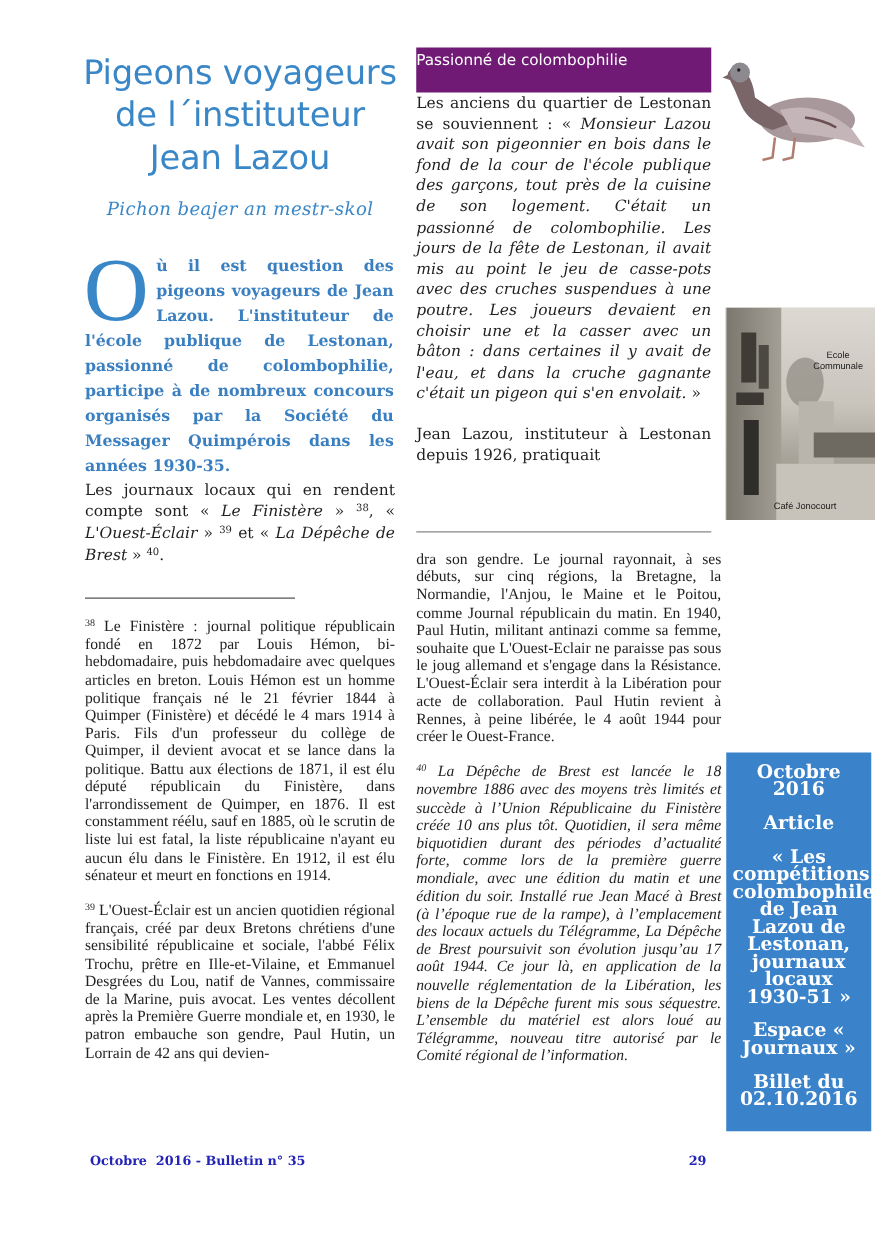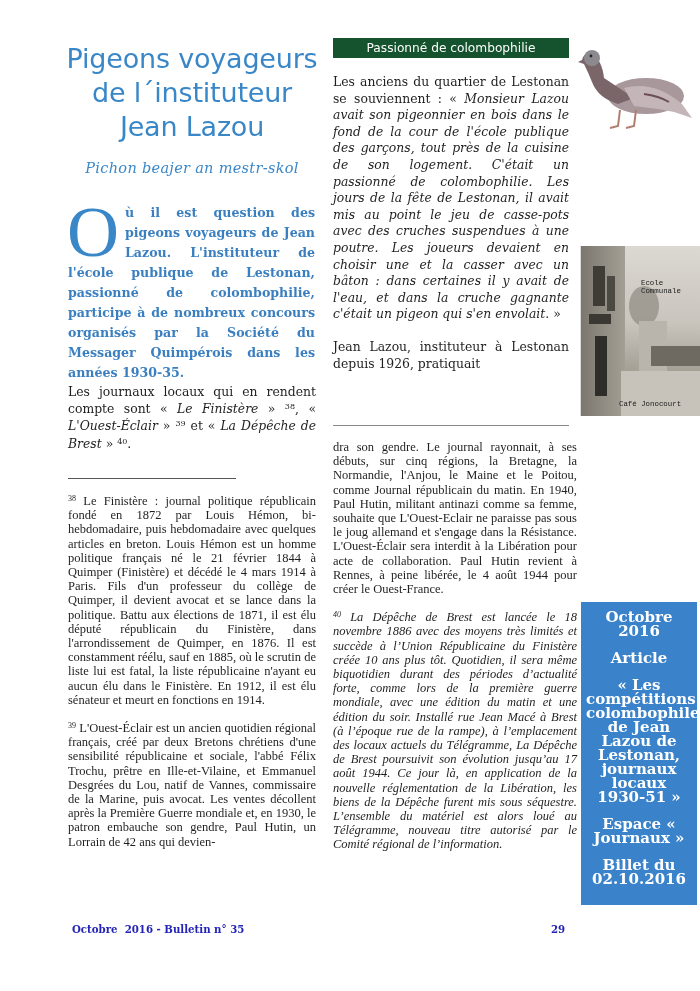--- a/index.html
+++ b/index.html
@@ -39,22 +39,22 @@
     .fn-rule { position: absolute; height: 1px; background: #555; }
 
     .fn-left {
       position: absolute; left: 68px; top: 494px; width: 248px;
       font-family: "Liberation Serif", serif; font-size: 12.5px; line-height: 14.2px;
       text-align: justify; color: #1f1f1f;
     }
     .fn-left p + p { margin-top: 14px; }
 
     .section-bar {
-      position: absolute; left: 333px; top: 38px; width: 236px; height: 20px;
-      background: #14532d; color: #ffffff; text-align: center;
+      position: absolute; left: 333px; top: 38px; width: 236px; height: 36px;
+      background: #701a75; color: #ffffff; 
       font-family: "DejaVu Sans", sans-serif; font-size: 12.2px; line-height: 20px;
     }
     .body-right {
       position: absolute; left: 333px; top: 74px; width: 236px;
       font-family: "DejaVu Serif", serif; font-size: 12.4px; line-height: 16.6px;
       text-align: justify; color: #1f1f1f;
     }
     .body-right .quote { font-style: italic; }
     .body-right p + p { margin-top: 16px; }
 
@@ -74,21 +74,21 @@
     .photo .wall { position: absolute; left: 0; top: 0; width: 44px; height: 170px; background: linear-gradient(90deg,#7b776e,#a39f95); }
     .photo .window1 { position: absolute; left: 12px; top: 20px; width: 12px; height: 40px; background: #3f3c36; }
     .photo .window2 { position: absolute; left: 26px; top: 30px; width: 8px; height: 35px; background: #4c4942; }
     .photo .door { position: absolute; left: 14px; top: 90px; width: 12px; height: 60px; background: #2f2d29; }
     .photo .sign { position: absolute; left: 8px; top: 68px; width: 22px; height: 10px; background: #3b3833; }
     .photo .tree { position: absolute; left: 48px; top: 40px; width: 30px; height: 40px; border-radius: 50%; background: #8e8a81; opacity: .7; }
     .photo .bldg { position: absolute; left: 58px; top: 75px; width: 28px; height: 50px; background: #b9b5ac; }
     .photo .hedge { position: absolute; left: 70px; top: 100px; width: 50px; height: 20px; background: #6e6a62; }
     .photo .road { position: absolute; left: 40px; top: 125px; width: 80px; height: 45px; background: #c8c3ba; }
     .photo-caption {
-      position: absolute; font-family: Liberation Mono, monospace; font-size: 7.4px; color: #1a1a1a;
+      position: absolute; font-family: Liberation Sans, sans-serif; font-size: 7.4px; color: #1a1a1a; text-align: center;
     }
 
     .sidebox {
       position: absolute; left: 581px; top: 602px; width: 116px; height: 303px;
       background: #3a82c9; color: #ffffff; text-align: center;
       font-family: "DejaVu Serif", serif; font-weight: bold; font-size: 15px; line-height: 14px;
       padding: 8px 5px;
     }
     .sidebox div + div { margin-top: 13px; }
 

